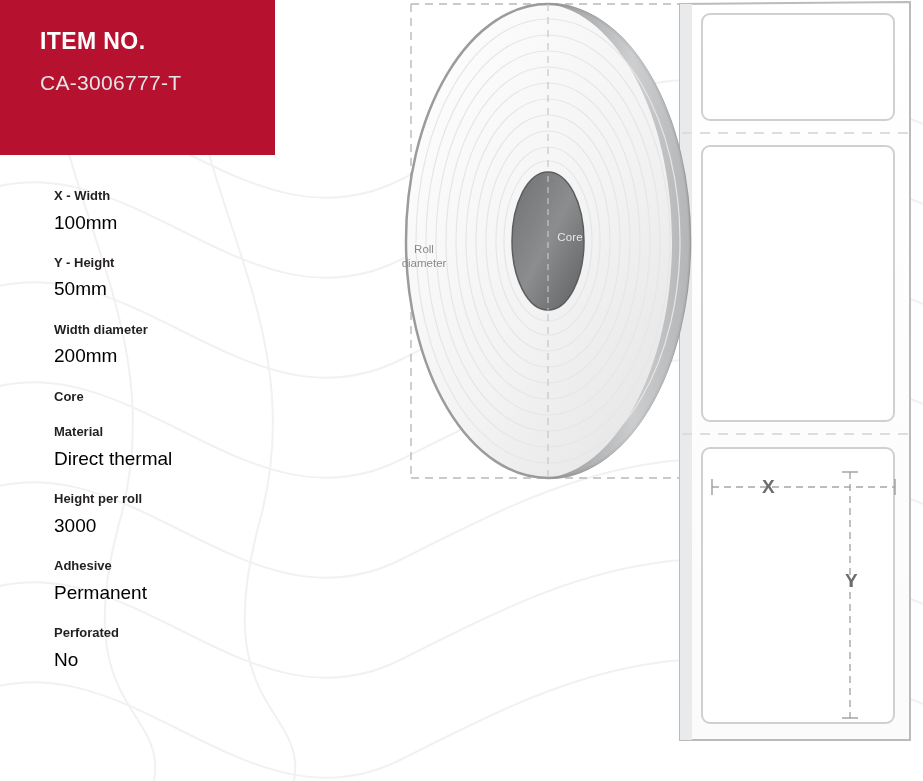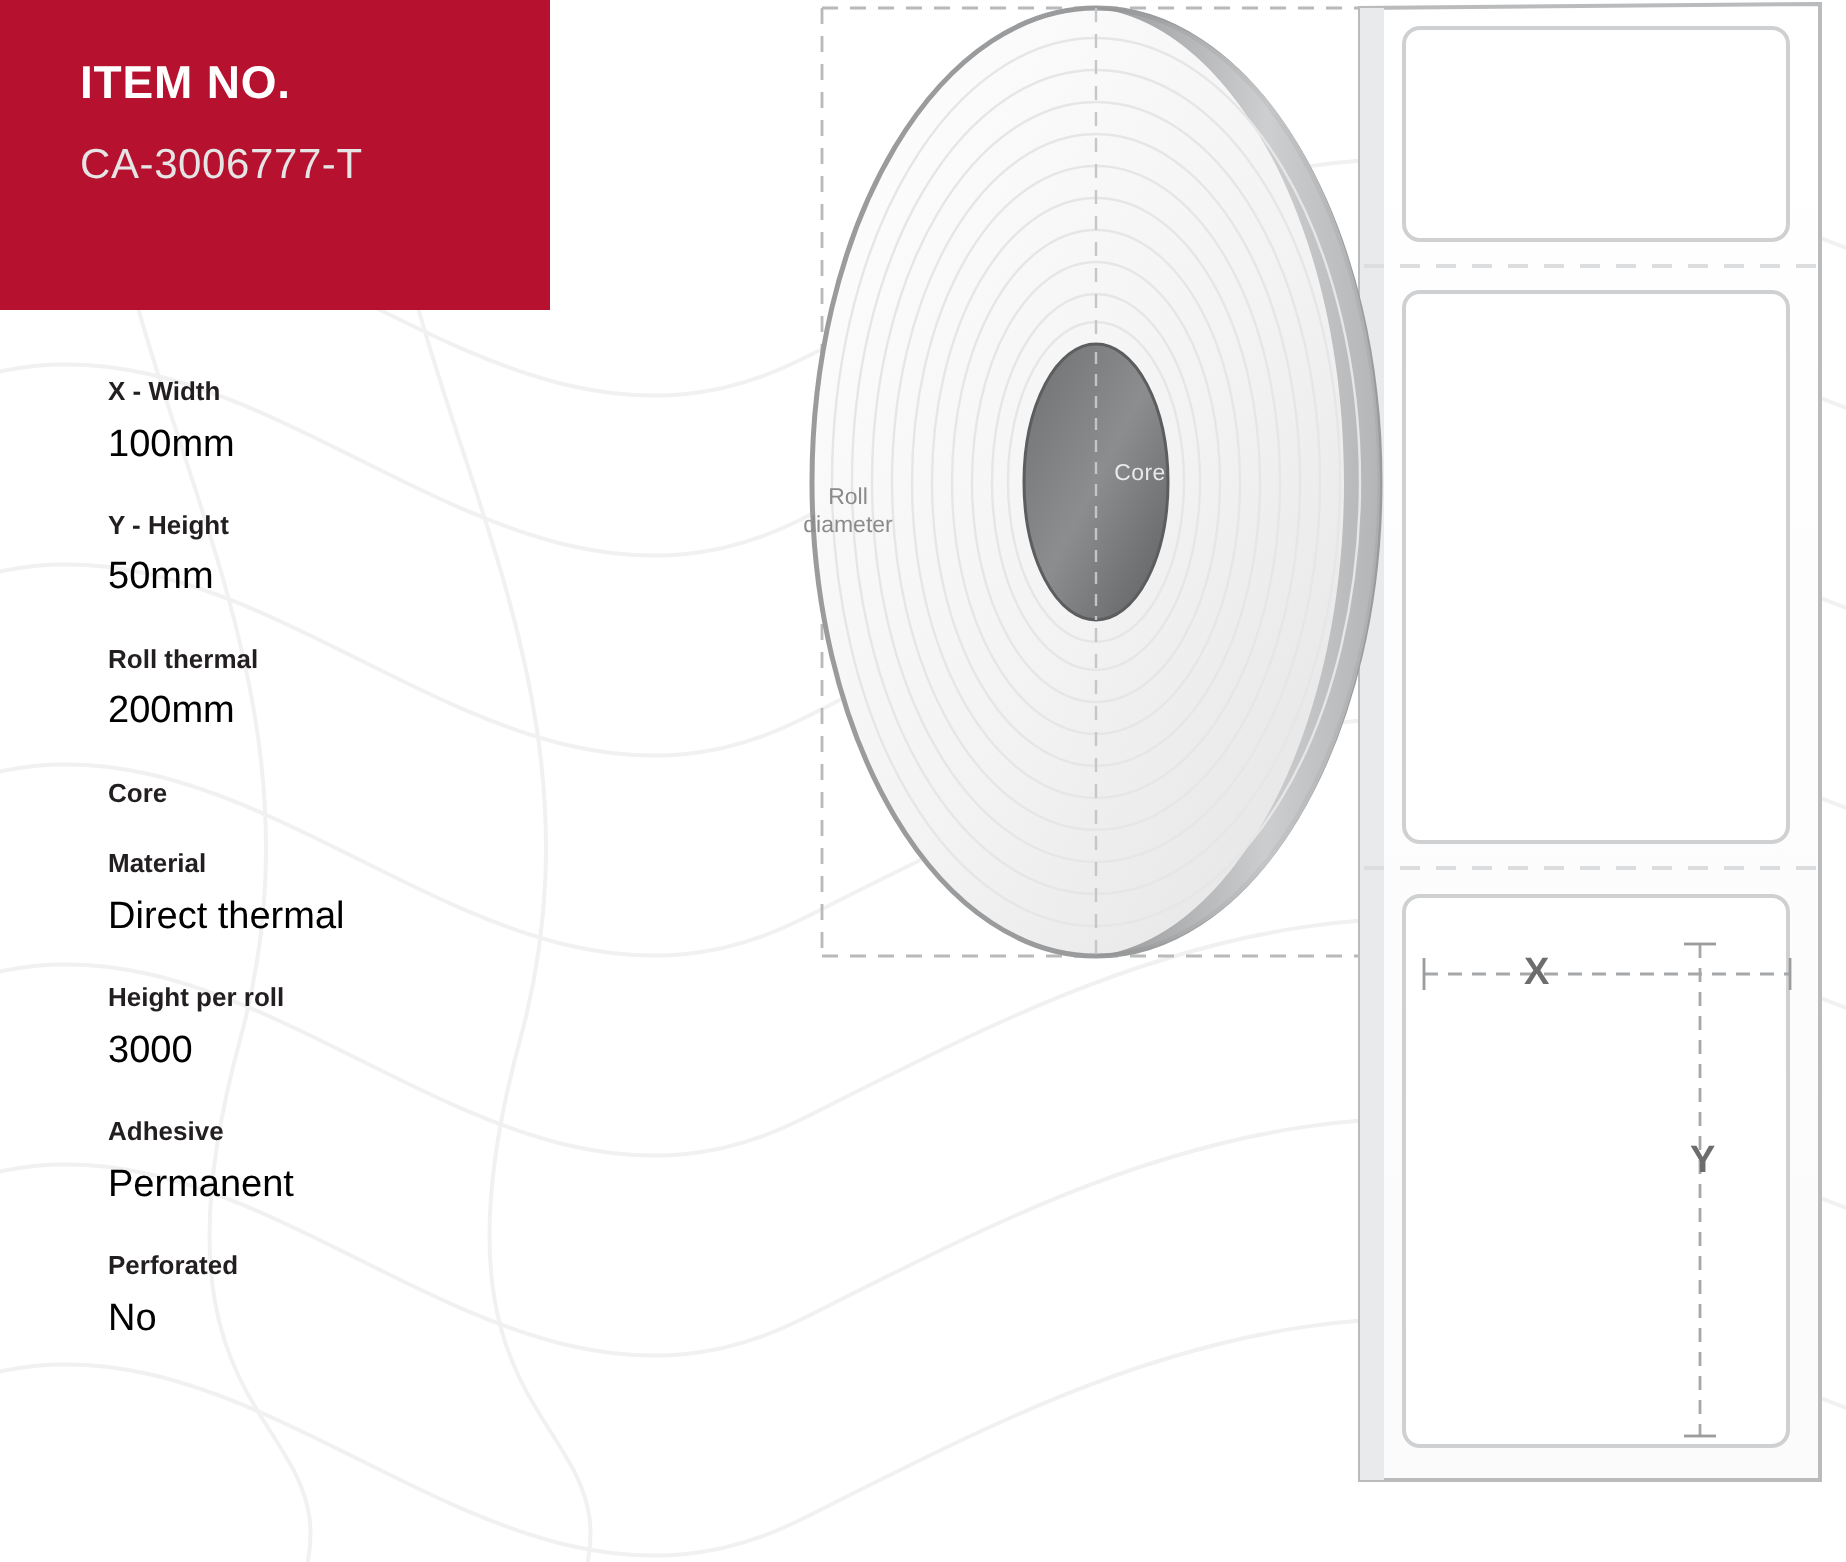--- a/index.html
+++ b/index.html
@@ -138,21 +138,21 @@
   <div class="spec-list">
     <div class="spec-row">
       <div class="spec-label">X - Width</div>
       <div class="spec-value">100mm</div>
     </div>
     <div class="spec-row">
       <div class="spec-label">Y - Height</div>
       <div class="spec-value">50mm</div>
     </div>
     <div class="spec-row">
-      <div class="spec-label">Roll thermal</div>
+      <div class="spec-label">Width diameter</div>
       <div class="spec-value">200mm</div>
     </div>
     <div class="spec-row">
       <div class="spec-label">Core</div>
     </div>
     <div class="spec-row">
       <div class="spec-label">Material</div>
       <div class="spec-value">Direct thermal</div>
     </div>
     <div class="spec-row">

